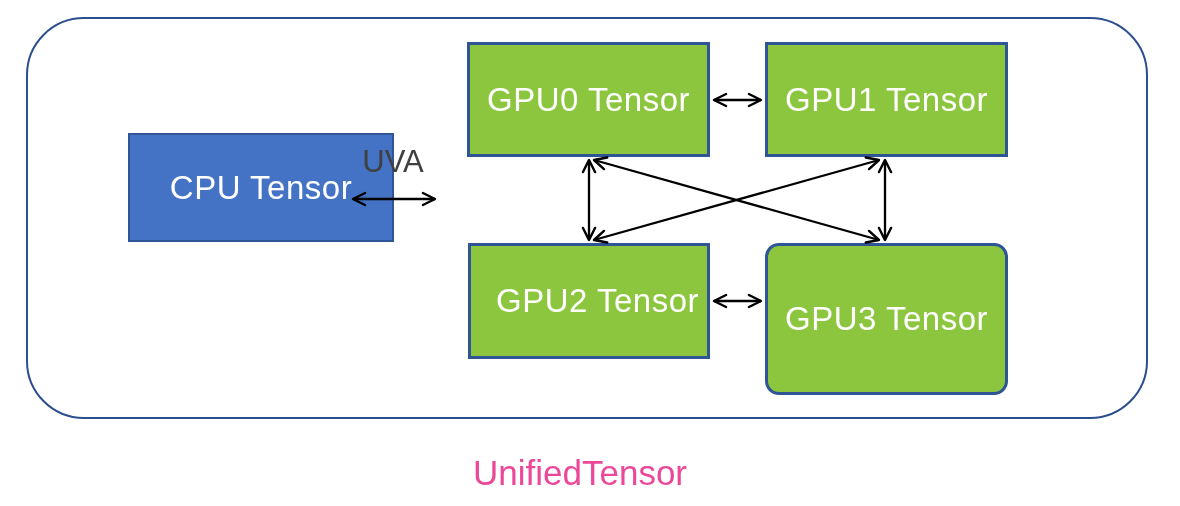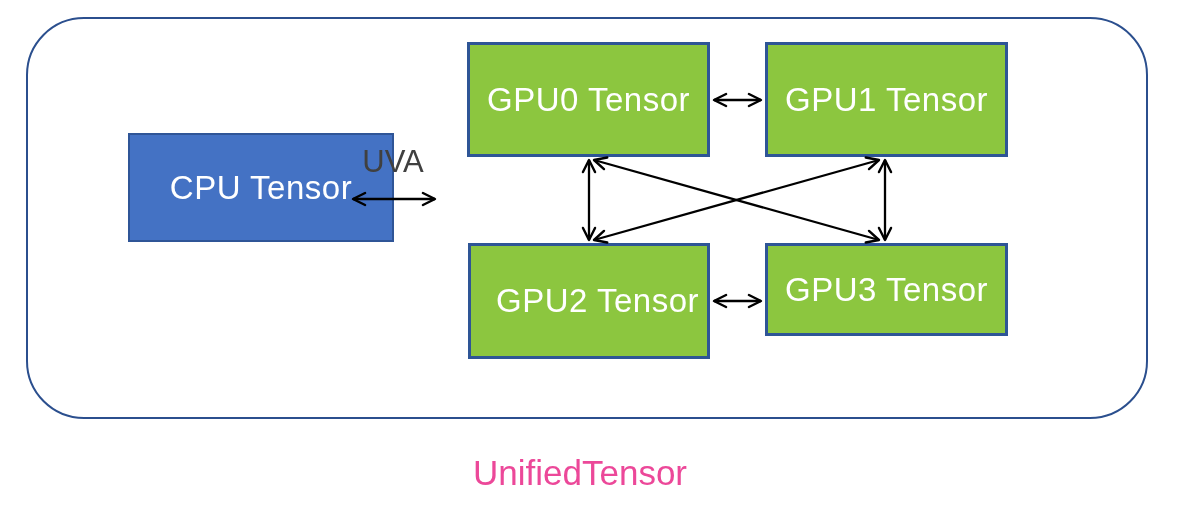--- a/index.html
+++ b/index.html
@@ -46,21 +46,21 @@
     border: 2px solid #2F5597;
     margin-left: 24px;
   }
   .gpu-box {
     background: #8CC63F;
     border: 3px solid #2E5596;
   }
   .gpu0 { left: 467px; top: 42px;  width: 243px; height: 115px; }
   .gpu1 { left: 765px; top: 42px;  width: 243px; height: 115px; text-align: center; }
   .gpu2 { left: 468px; top: 243px; width: 242px; height: 116px; padding-left: 17px; }
-  .gpu3 { left: 765px; top: 243px; width: 243px; height: 93px; }
+  .gpu3 { left: 765px; top: 243px; width: 243px; height: 152px; border-radius: 14px; }
   .uva-label {
     position: absolute;
     left: 343px;
     top: 144px;
     width: 100px;
     text-align: center;
     font-size: 31px;
     color: #404040;
     white-space: nowrap;
   }

